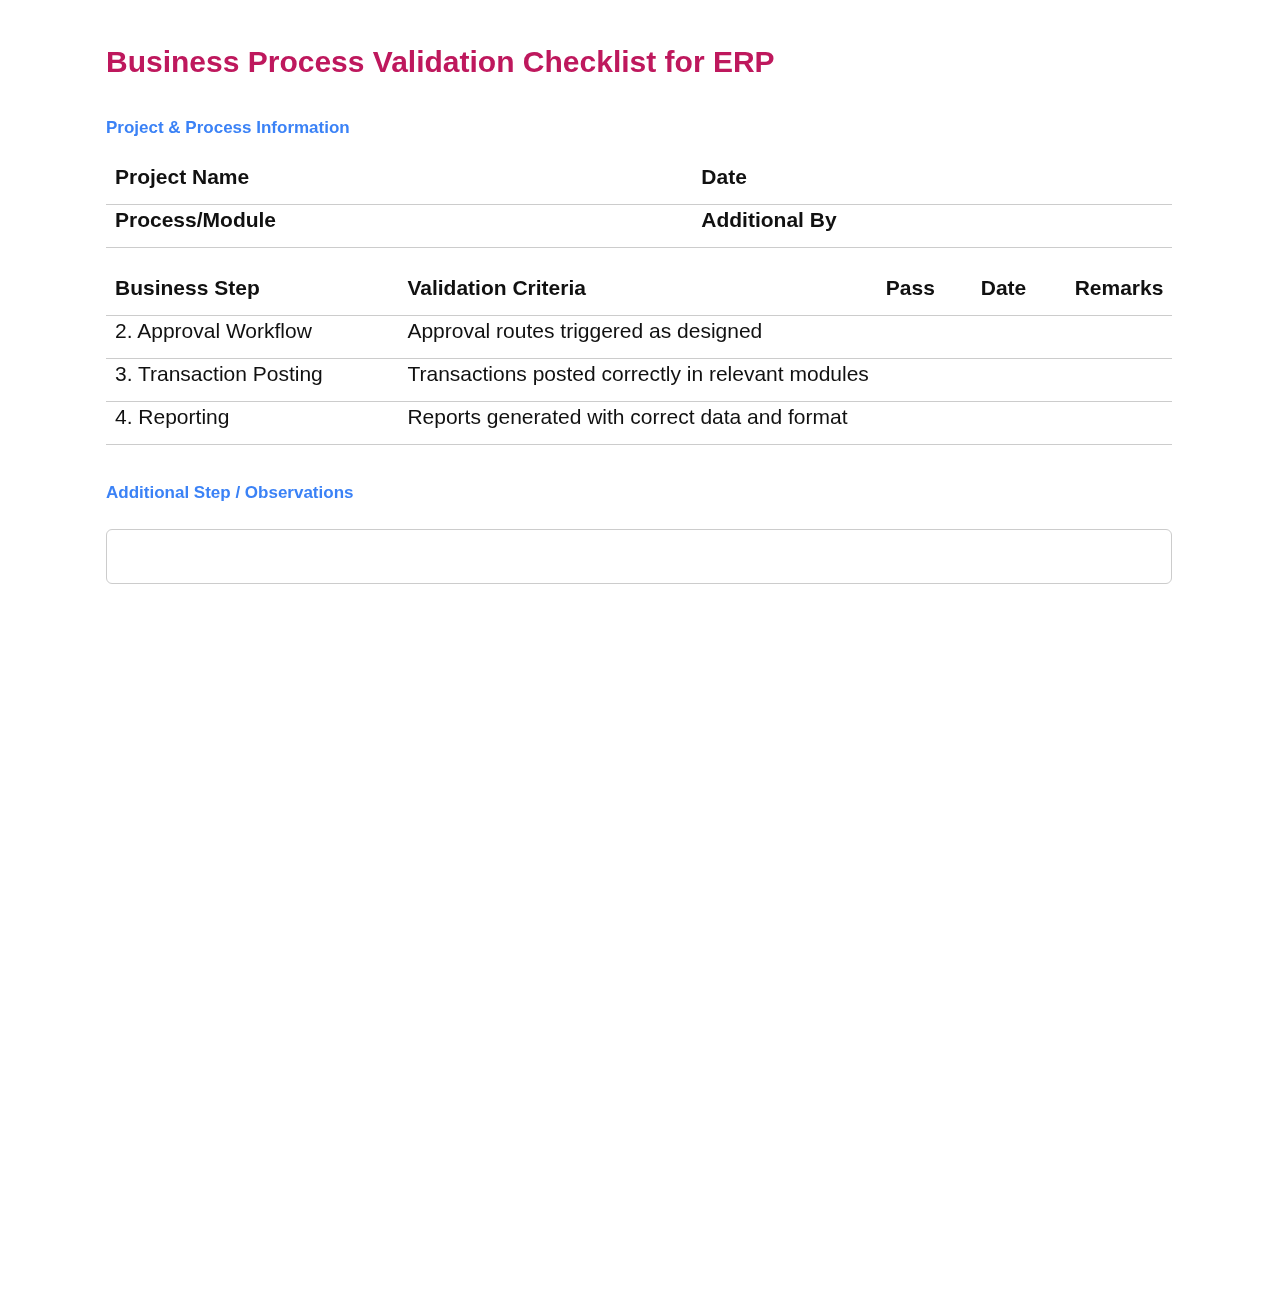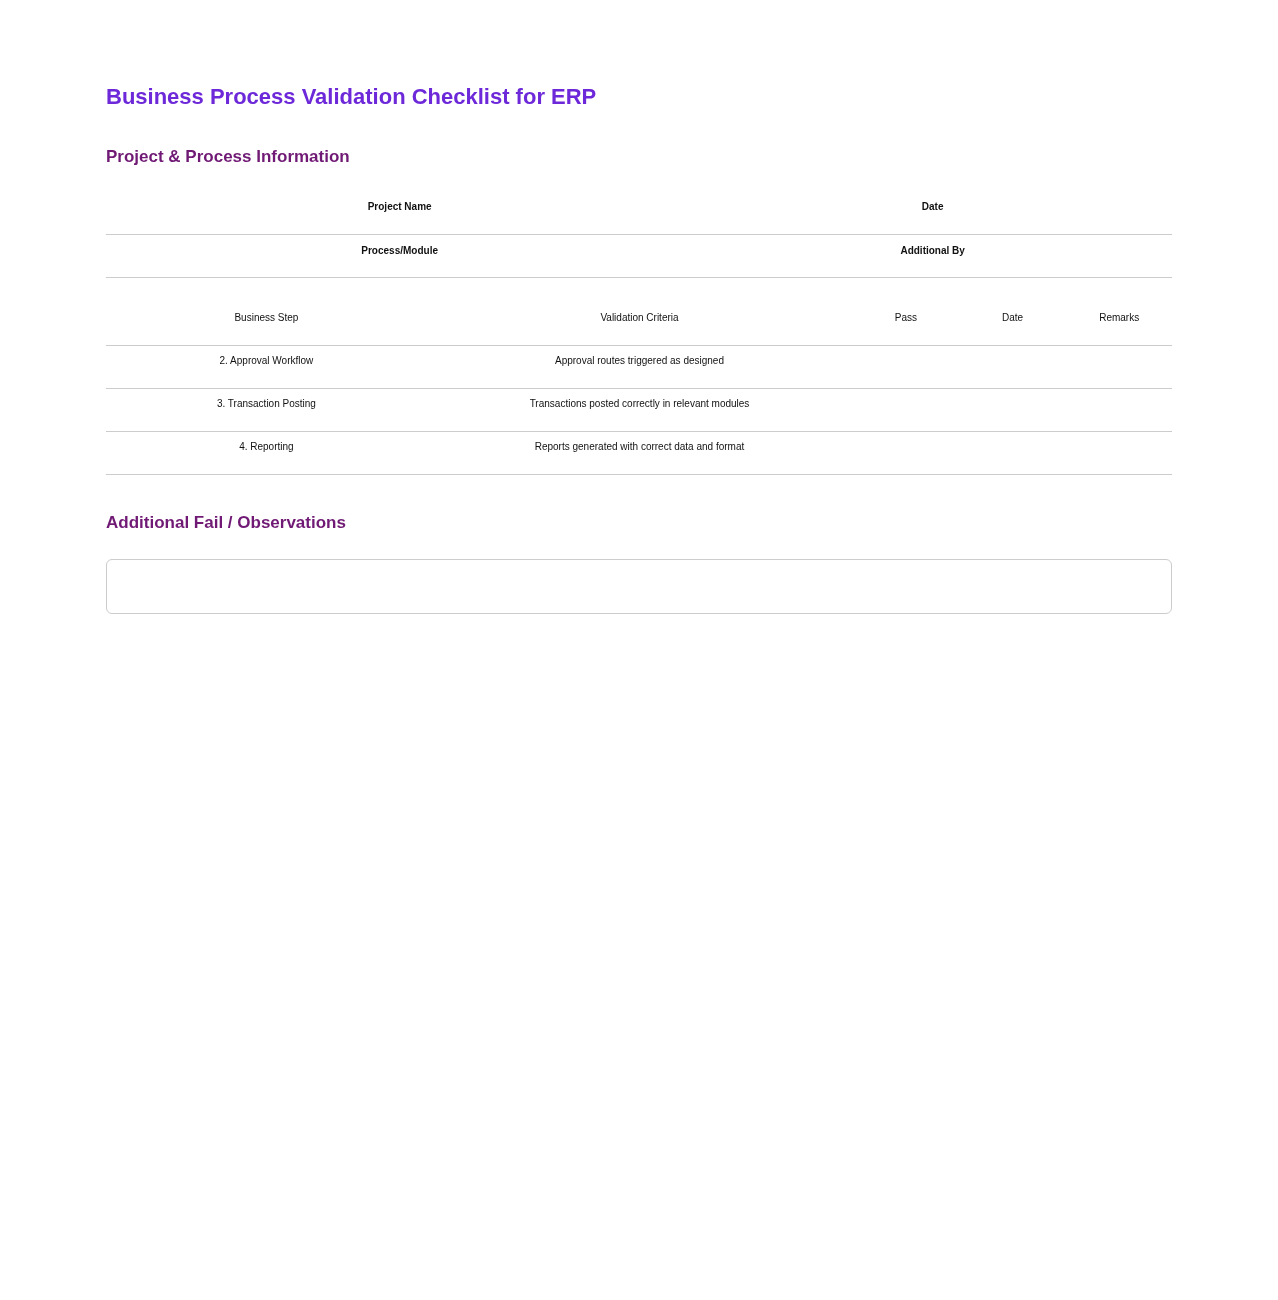--- a/index.html
+++ b/index.html
@@ -13,52 +13,52 @@
   body {
     width: 1278px;
     height: 1300px;
     overflow: hidden;
   }
   .content {
     margin-left: 106px;
     width: 1066px;
   }
   .page-title {
-    margin: 84px 0 0 0;
-    font-size: 22px;
+    margin: 45px 0 0 0;
+    font-size: 30px;
     line-height: 1.15;
     font-weight: 700;
-    color: #6d28d9;
+    color: #be185d;
   }
   .section-heading {
     margin: 38px 0 0 0;
     font-size: 17px;
     line-height: 1.2;
     font-weight: 700;
-    color: #701a75;
+    color: #3b82f6;
   }
   table {
     width: 100%;
     border-collapse: collapse;
     margin-top: 24px;
   }
   .info-table td,
   .check-table th,
   .check-table td {
     height: 43px;
     vertical-align: middle;
     padding: 0 8px 12px 9px;
-    font-size: 10px;
+    font-size: 21px;
     border-bottom: 1px solid #cccccc;
-    text-align: center;
+    text-align: left;
     white-space: nowrap;
     overflow: hidden;
   }
   .info-table td.label { font-weight: 700; }
-  .check-table th { font-weight: 400; }
+  .check-table th { font-weight: 700; }
   .check-table td { font-weight: 400; }
   .notes-box {
     display: block;
     margin-top: 26px;
     width: 1066px;
     height: 55px;
     border: 1px solid #cccccc;
     border-radius: 6px;
     background: #ffffff;
     resize: none;
@@ -131,17 +131,17 @@
       <tr>
         <td>4. Reporting</td>
         <td>Reports generated with correct data and format</td>
         <td></td>
         <td></td>
         <td></td>
       </tr>
     </tbody>
   </table>
 
-  <h2 class="section-heading">Additional Fail / Observations</h2>
+  <h2 class="section-heading">Additional Step / Observations</h2>
 
   <textarea class="notes-box" spellcheck="false" style=""></textarea>
 
 </div>
 
 </body></html>

